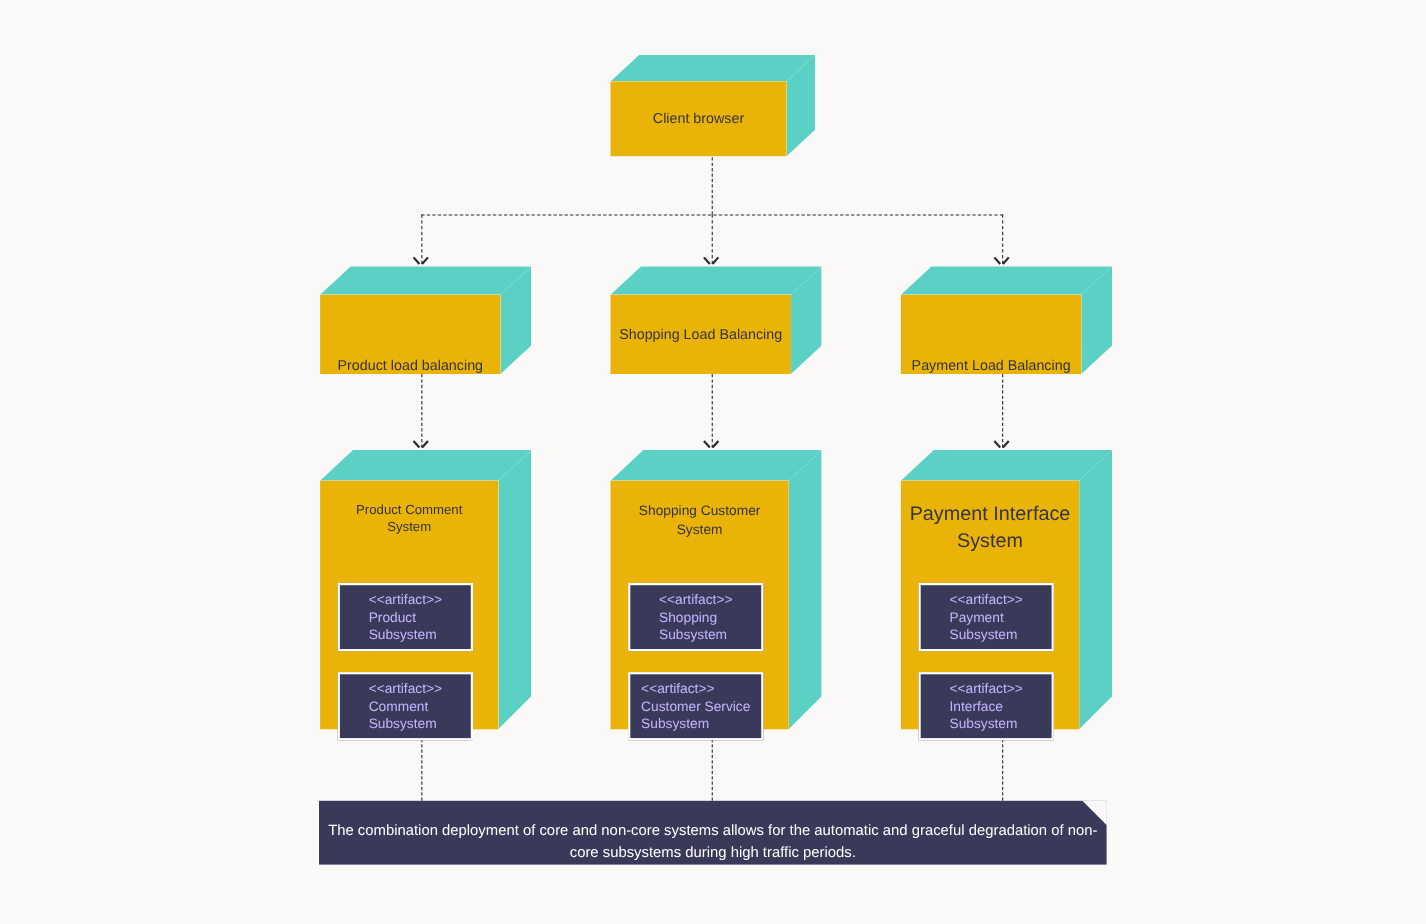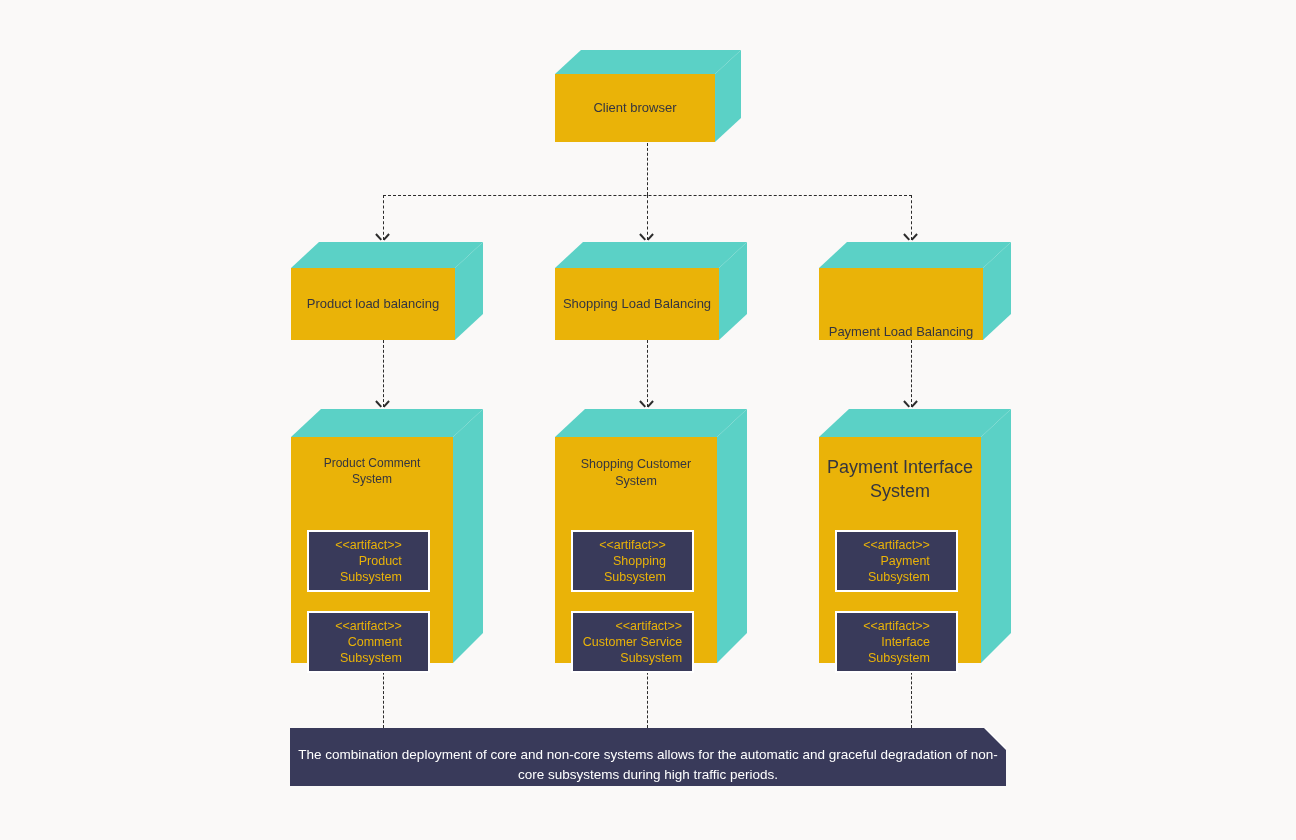--- a/index.html
+++ b/index.html
@@ -56,24 +56,24 @@
   .artifact {
     position: absolute;
     background: #393a5a;
     border: 2px solid #ffffff;
     display: flex;
     align-items: center;
     justify-content: center;
     z-index: 5;
   }
   .artifact-text {
-    color: #eab308;
+    color: #c4b5fd;
     font-size: 12.5px;
     line-height: 1.3;
-    text-align: right;
+    text-align: left;
     white-space: pre-line;
     user-select: none;
   }
   .v-dash {
     position: absolute;
     width: 0;
     border-left: 1.6px dashed #2b2b2b;
     z-index: 0;
   }
   .h-dash {
@@ -172,21 +172,21 @@
     <div class="front-face" style="top:24px; width:160px; height:68px; justify-content:center;">
       <div class="node-label" style="font-size:13px;">Client browser</div>
     </div>
   </div>
 
   <div class="node" style="left:291px; top:242px; width:192px; height:98px;">
     <div class="top-face" style="width:192px; height:26px;
                 clip-path: polygon(28px 0, 192px 0, 164px 26px, 0 26px);"></div>
     <div class="side-face" style="left:164px; top:0px; width:28px; height:98px;
                 clip-path: polygon(28px 0, 28px 72px, 0 98px, 0 26px);"></div>
-    <div class="front-face" style="top:26px; width:164px; height:72px; justify-content:center;">
+    <div class="front-face" style="top:26px; width:164px; height:72px; justify-content:flex-end;">
       <div class="node-label" style="font-size:13px;">Product load balancing</div>
     </div>
   </div>
 
   <div class="node" style="left:555px; top:242px; width:183px; height:98px;">
     <div class="top-face" style="width:192px; height:26px;
                 clip-path: polygon(28px 0, 192px 0, 164px 26px, 0 26px);"></div>
     <div class="side-face" style="left:164px; top:0px; width:28px; height:98px;
                 clip-path: polygon(28px 0, 28px 72px, 0 98px, 0 26px);"></div>
     <div class="front-face" style="top:26px; width:164px; height:72px; justify-content:center;">

